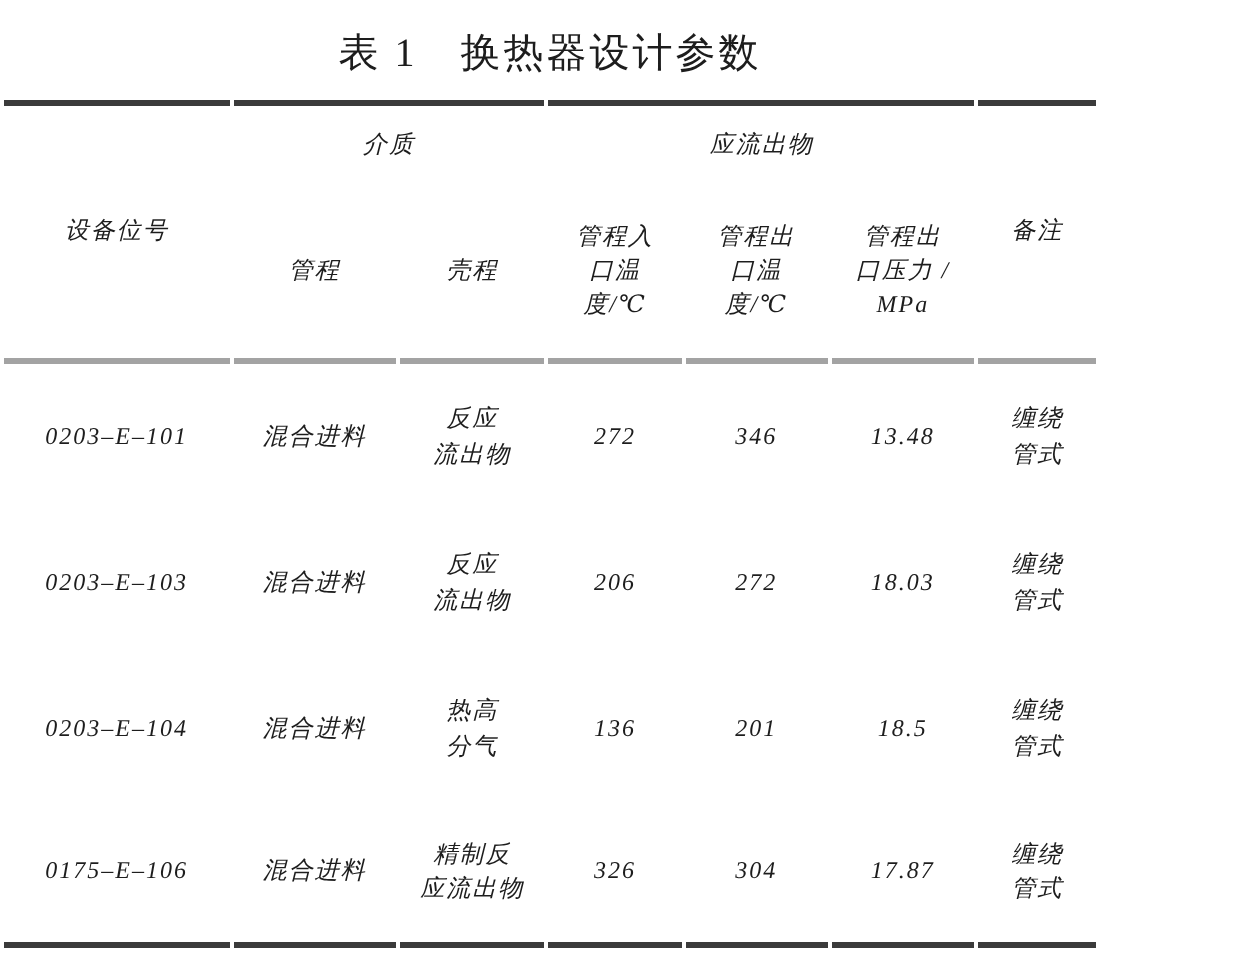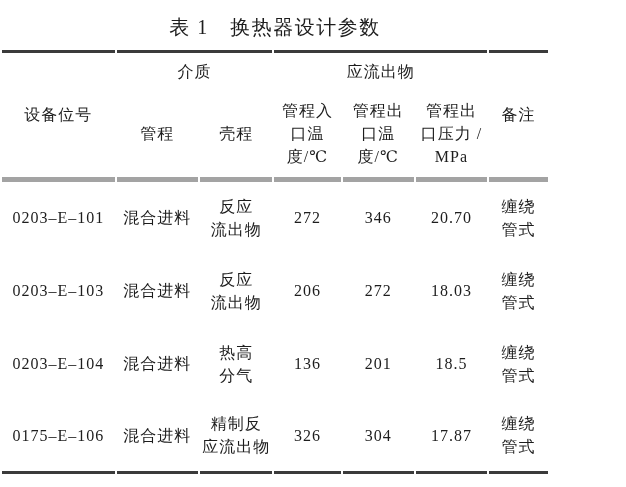--- a/index.html
+++ b/index.html
@@ -26,32 +26,33 @@
     table-layout: fixed;
     border-collapse: separate;
     border-spacing: 2px 0;
   }
   .tbl th, .tbl td {
     font-weight: normal;
     text-align: center;
     vertical-align: middle;
     white-space: pre-line;
     padding: 0;
-    font-size: 16px;
+    font-size: 12px;
     line-height: 1.42;
     letter-spacing: 1px;
     overflow: hidden;
+    font-style: italic;
   }
   tr.hrow1 { height: 42px; }
   tr.hrow2 { height: 90px; }
   tr.drow  { height: 73px; }
   
   tr.hrow1 > th { border-top: 3px solid #3b3b3b; }
   
-  .rule-mid { border-bottom: 5px solid #a3a3a3; }
+  .rule-mid { border-bottom: 3px solid #a3a3a3; }
   
   tr.drow:last-of-type > td { border-bottom: 3px solid #3b3b3b; }
 </style>
 </head>
 <body>
 
 <div class="page">
 
   <div class="caption">表 1　换热器设计参数</div>
 
@@ -88,21 +89,21 @@
 MPa</th>
     </tr>
 
     <tr class="drow">
       <td>0203–E–101</td>
       <td>混合进料</td>
       <td>反应
 流出物</td>
       <td>272</td>
       <td>346</td>
-      <td>20.70</td>
+      <td>13.48</td>
       <td>缠绕
 管式</td>
     </tr>
 
     <tr class="drow">
       <td>0203–E–103</td>
       <td>混合进料</td>
       <td>反应
 流出物</td>
       <td>206</td>

